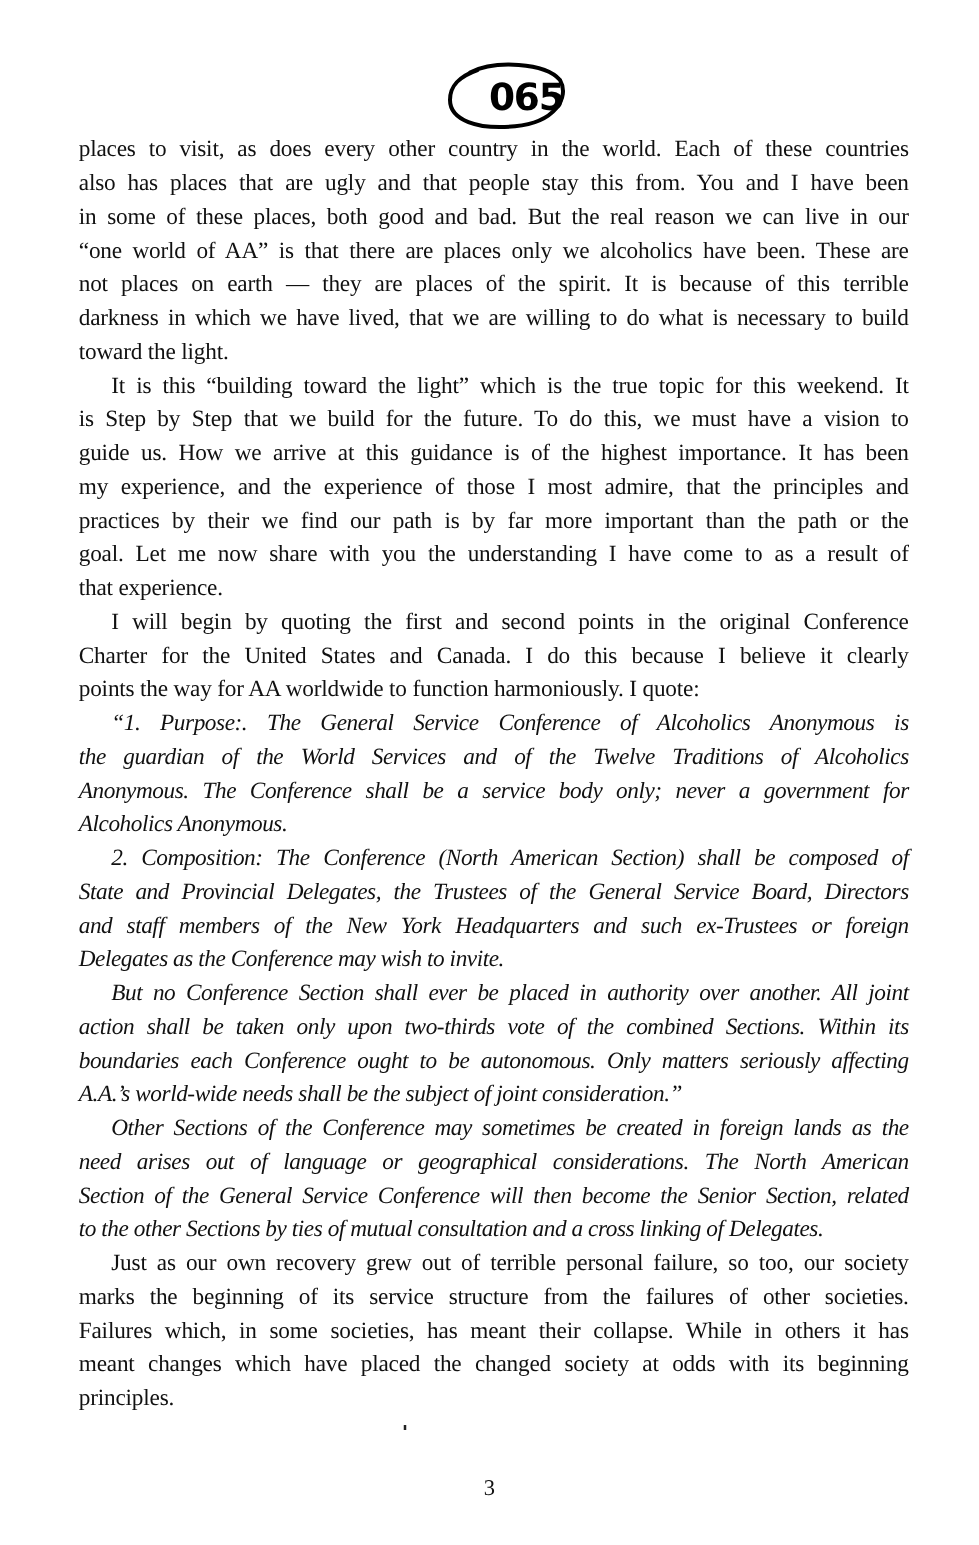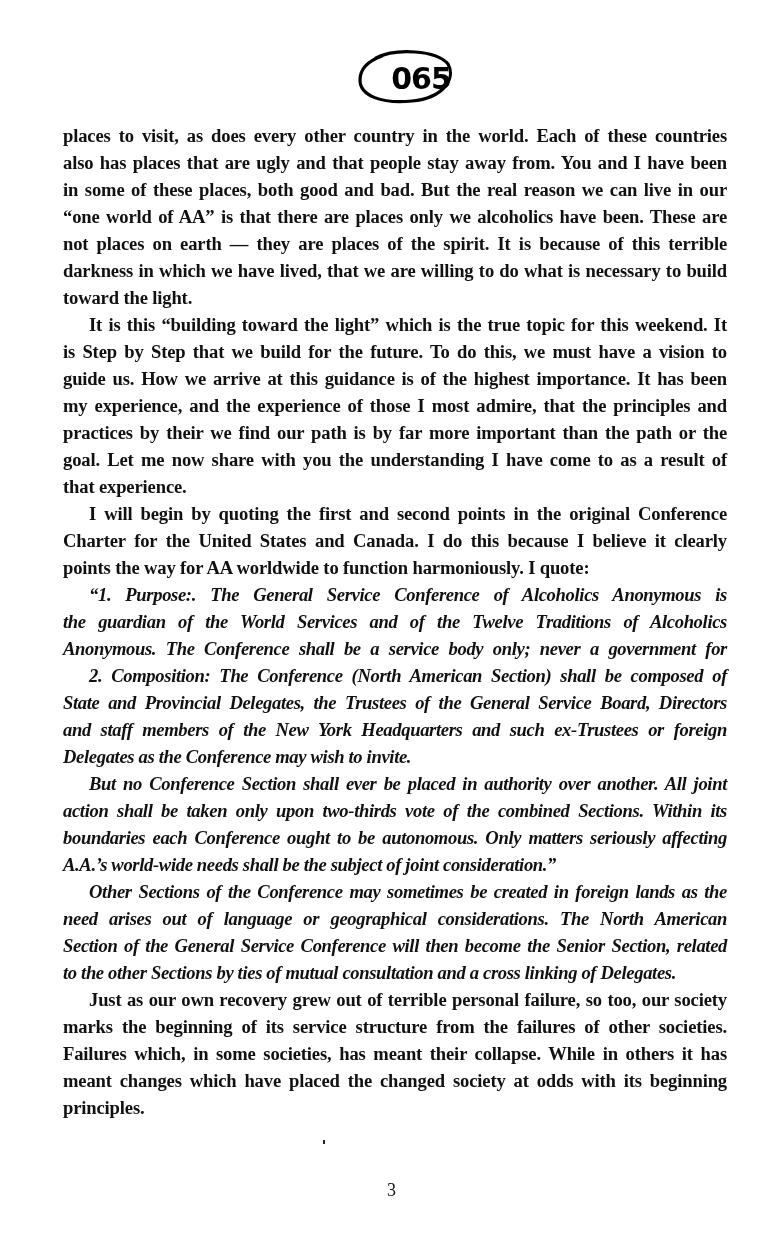--- a/index.html
+++ b/index.html
@@ -31,23 +31,22 @@
       font-size: 30px;
       font-weight: bold;
       color: #000;
       letter-spacing: -1px;
       padding-top: 4px;
       box-sizing: border-box;
     }
     .body-text {
       position: absolute;
       left: 63px;
-      top: 122px;
+      top: 106px;
       width: 664px;
-      font-weight: bold;
     }
     .line {
       height: 27px;
       line-height: 27px;
       font-size: 18.6px;
       white-space: nowrap;
       text-align: justify;
       text-align-last: justify;
       letter-spacing: -0.15px;
     }
@@ -83,21 +82,21 @@
   <svg viewBox="0 0 98 56">
     <path d="M20 10 C 40 0, 80 2, 92 16 C 100 30, 88 50, 56 53 C 26 56, 4 48, 4 32 C 4 20, 12 13, 26 8" fill="none" stroke="#000" stroke-width="3.2" stroke-linecap="round"></path>
   </svg>
   <div class="stamp-text">065</div>
 </div>
 
 <div class="body-text">
   <div id="paragraphs">
       <div>
         <div class="line">places to visit, as does every other country in the world.  Each of these countries</div>
-        <div class="line">also has places that are ugly and that people stay away from.  You and I have been</div>
+        <div class="line">also has places that are ugly and that people stay this from.  You and I have been</div>
         <div class="line">in some of these places, both good and bad.  But the real reason we can live in our</div>
         <div class="line">“one world of AA” is that there are places only we alcoholics have been.  These are</div>
         <div class="line">not places on earth — they are places of the spirit.  It is because of this terrible</div>
         <div class="line">darkness in which we have lived, that we are willing to do what is necessary to build</div>
         <div class="line last">toward the light.</div>
       </div>
       <div>
         <div class="line indent">It is this “building toward the light” which is the true topic for this weekend.  It</div>
         <div class="line">is Step by Step that we build for the future.  To do this, we must have a vision to</div>
         <div class="line">guide us.  How we arrive at this guidance is of the highest importance.  It has been</div>
@@ -108,20 +107,21 @@
       </div>
       <div>
         <div class="line indent">I will begin by quoting the first and second points in the original Conference</div>
         <div class="line">Charter for the United States and Canada.  I do this because I believe it clearly</div>
         <div class="line last">points the way for AA worldwide to function harmoniously.  I quote:</div>
       </div>
       <div>
         <div class="line it indent">“1.            Purpose:. The General Service Conference of Alcoholics Anonymous is</div>
         <div class="line it">the guardian of the World Services and of the Twelve Traditions of Alcoholics</div>
         <div class="line it">Anonymous.  The Conference shall be a service body only; never a government for</div>
+        <div class="line it last">Alcoholics Anonymous.</div>
       </div>
       <div>
         <div class="line it indent">2.  Composition:  The Conference (North American Section) shall be composed of</div>
         <div class="line it">State and Provincial Delegates, the Trustees of the General Service Board, Directors</div>
         <div class="line it">and staff members of the New York Headquarters and such ex-Trustees or foreign</div>
         <div class="line it last">Delegates as the Conference may wish to invite.</div>
       </div>
       <div>
         <div class="line it indent">But no Conference Section shall ever be placed in authority over another.  All joint</div>
         <div class="line it">action shall be taken only upon two-thirds vote of the combined Sections.  Within its</div>

